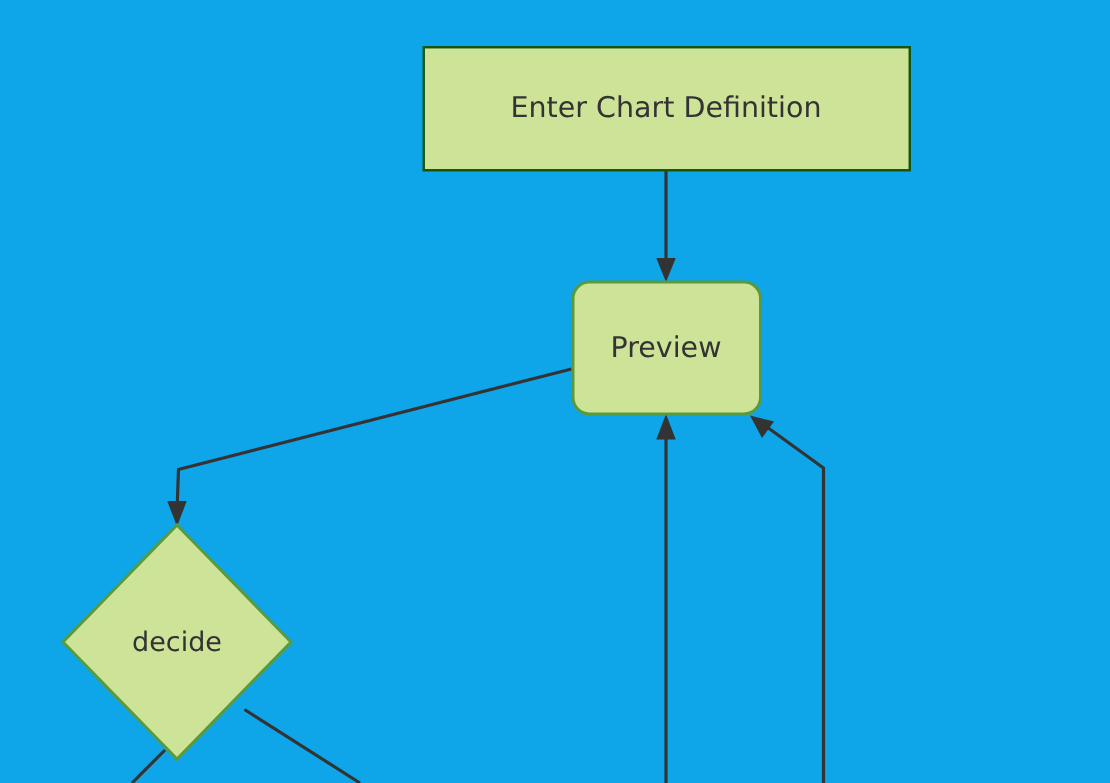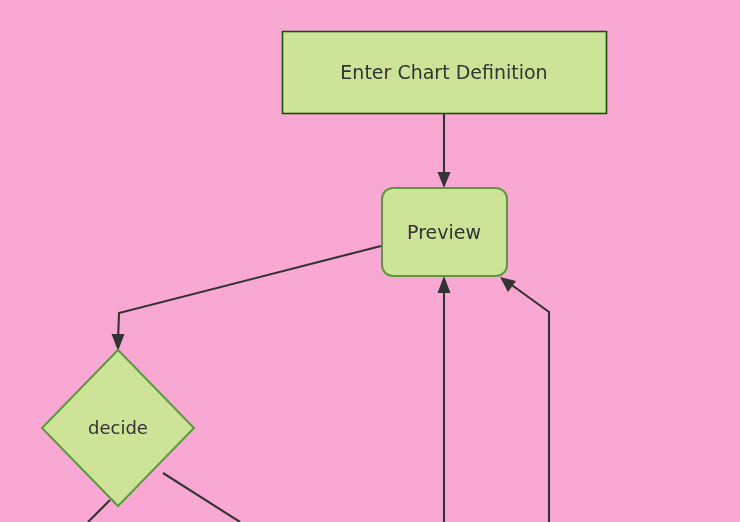--- a/index.html
+++ b/index.html
@@ -8,21 +8,21 @@
     padding: 0;
     background: #ffffff;
   }
   body {
     font-family: "DejaVu Sans", "Liberation Sans", sans-serif;
   }
   #canvas {
     position: relative;
     width: 740px;
     height: 522px;
-    background: #f9a8d4;
+    background: #0ea5e9;
     overflow: hidden;
   }
   #flow-svg {
     position: absolute;
     top: 0;
     left: 0;
     width: 740px;
     height: 522px;
     display: block;
   }

